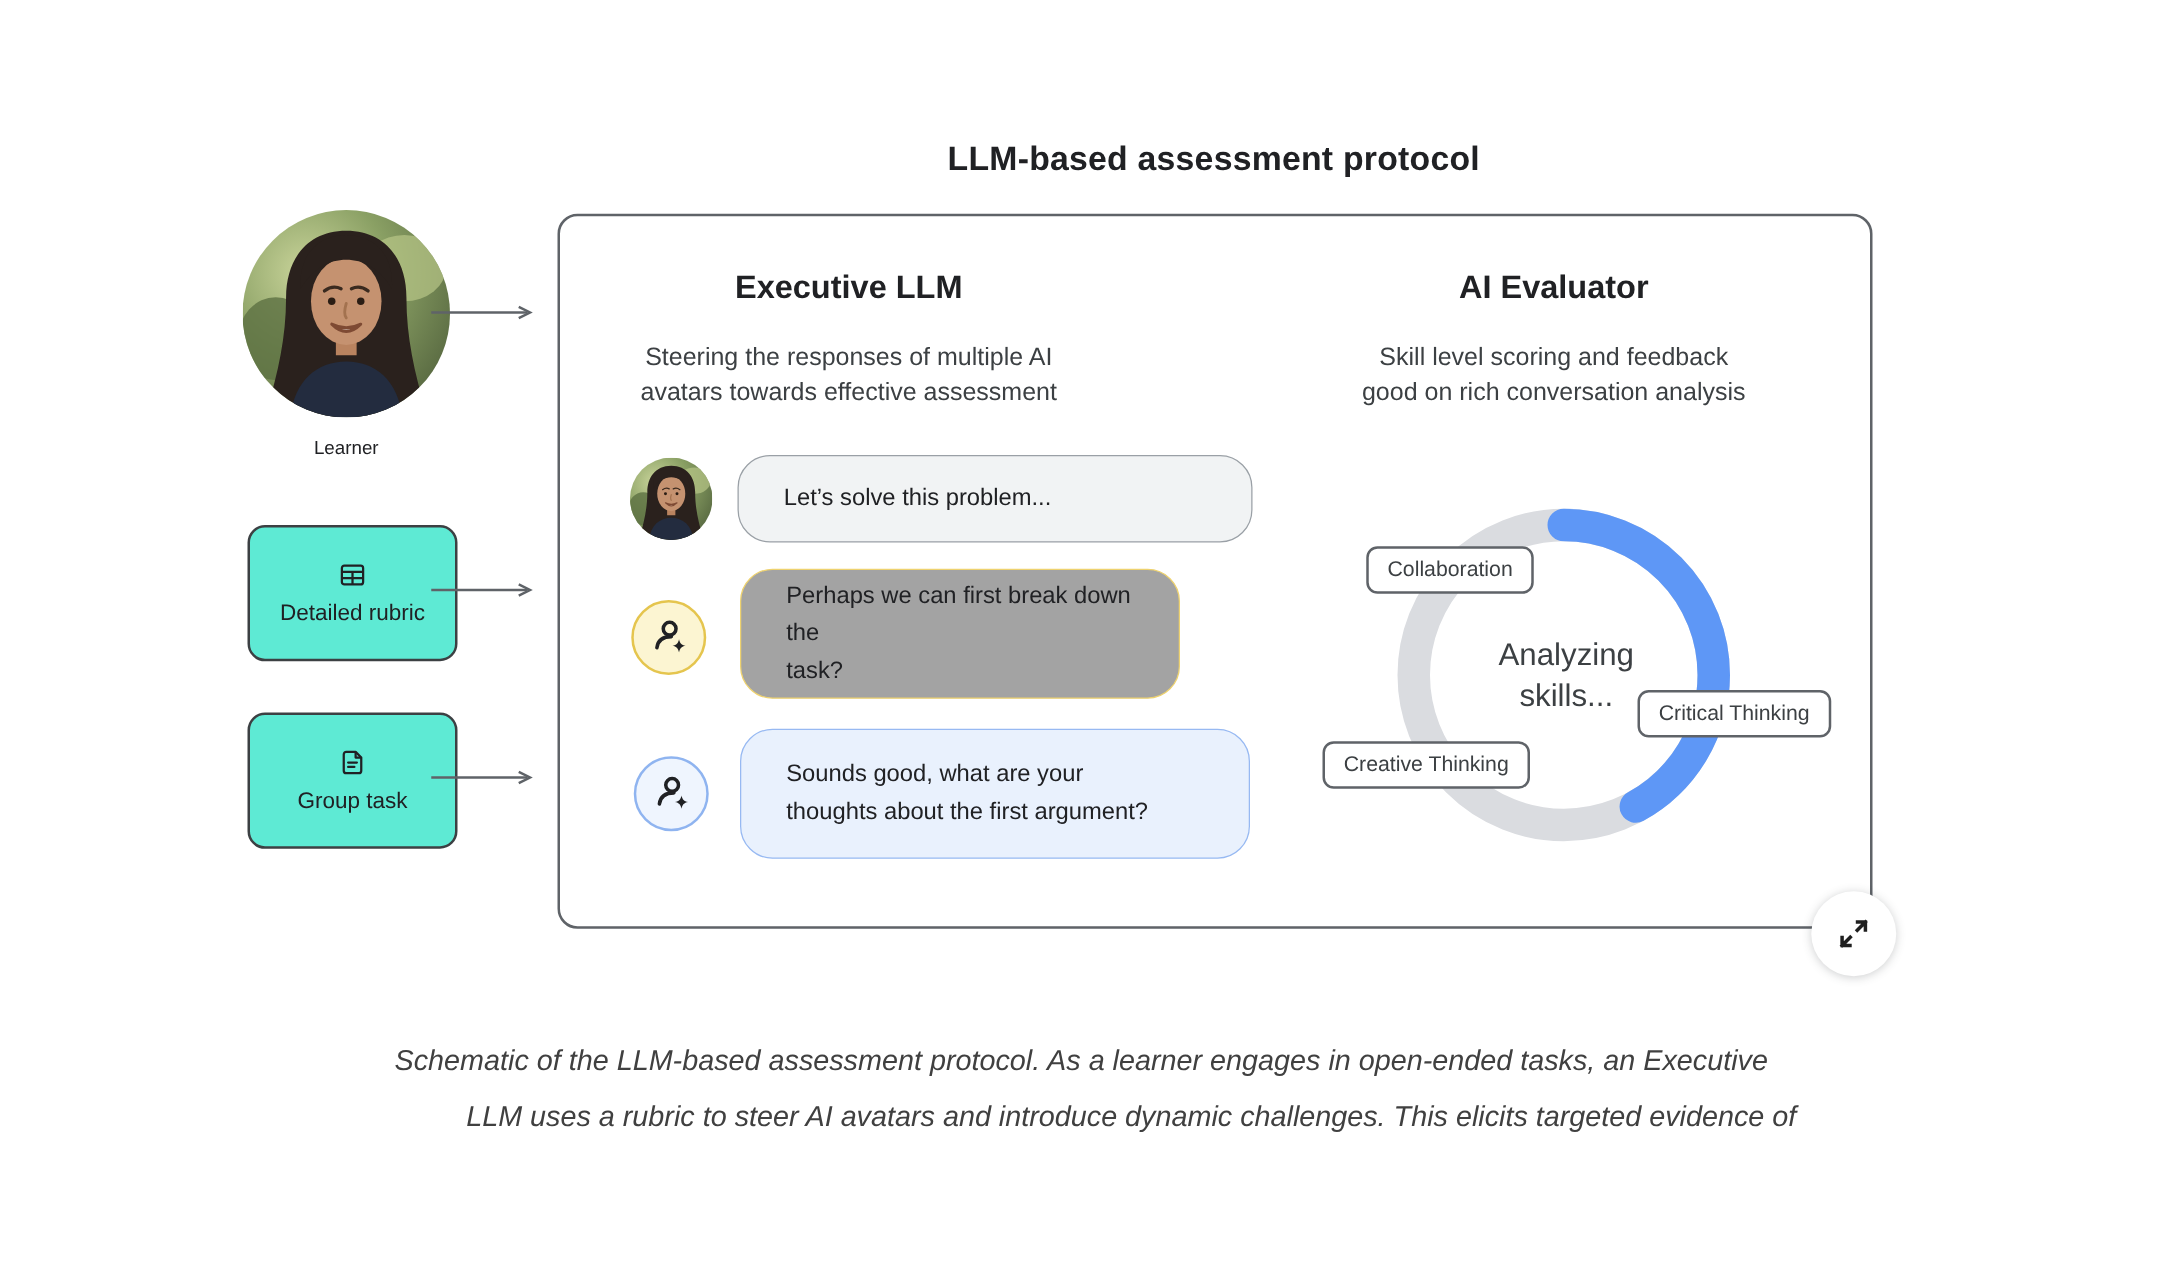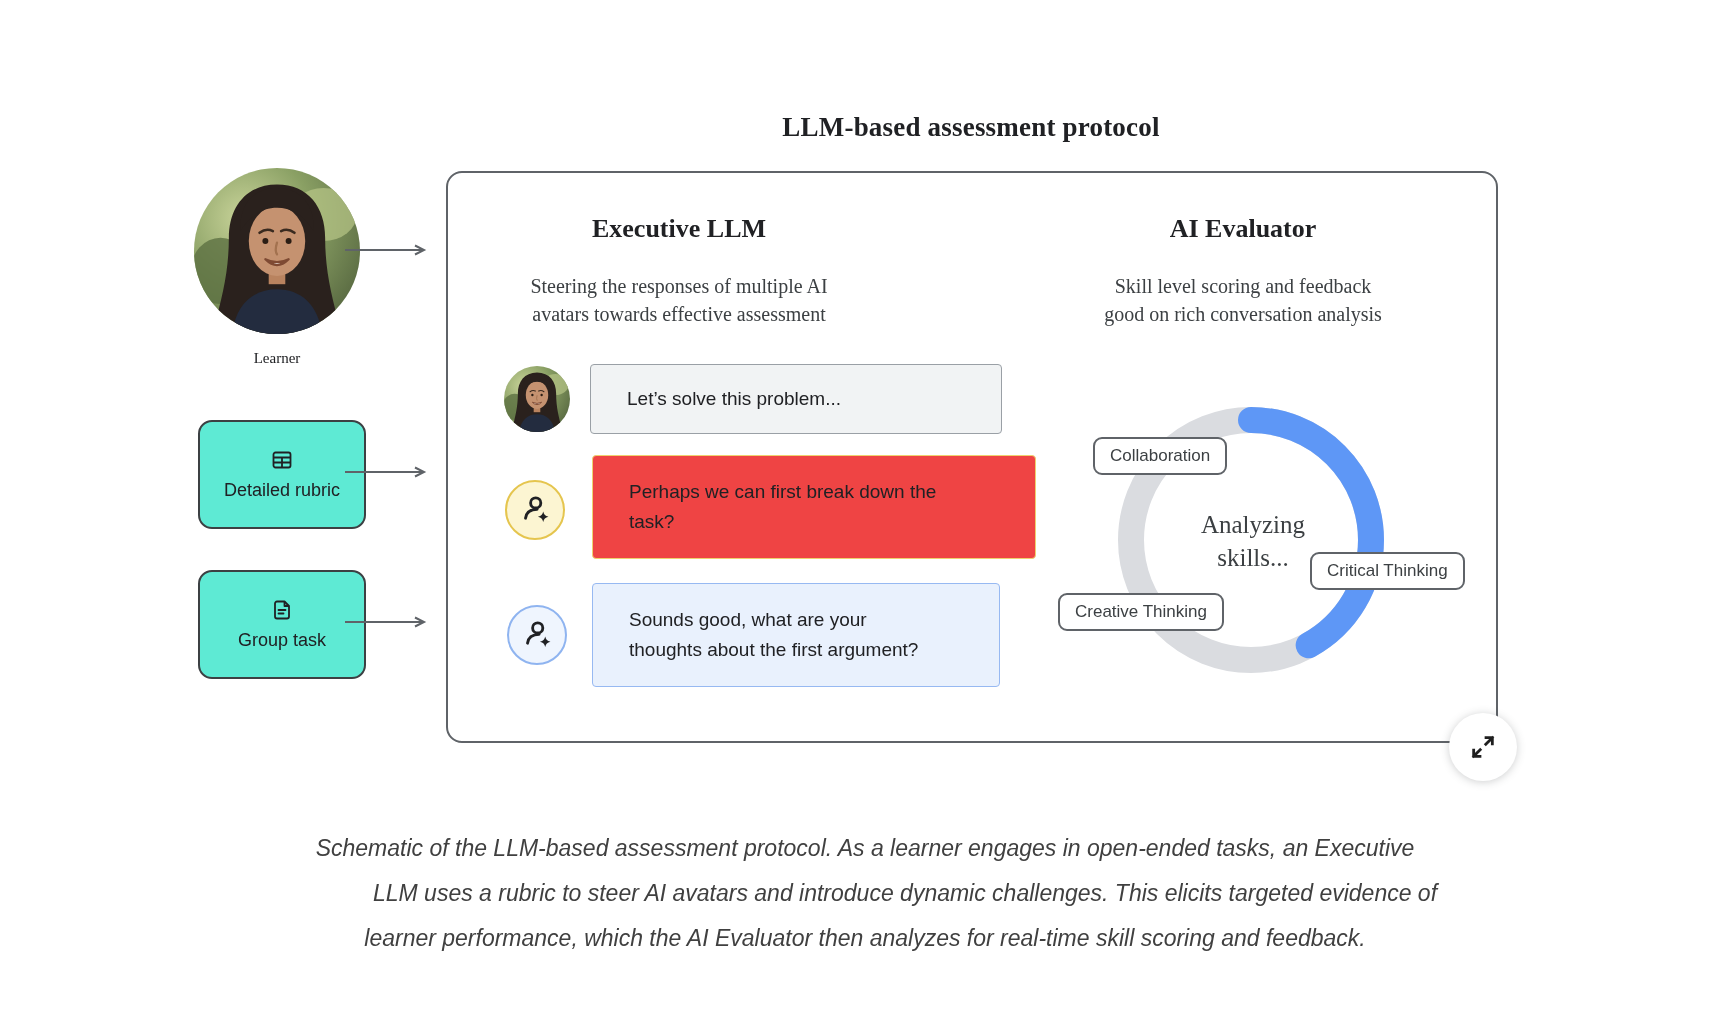--- a/index.html
+++ b/index.html
@@ -1,19 +1,19 @@
 <!DOCTYPE html>
 <html><head>
 <meta charset="utf-8">
 <style>
   html,body{margin:0;padding:0;background:#ffffff;}
   #page{position:relative;width:1730px;height:1030px;background:#ffffff;overflow:hidden;
         font-family:"Liberation Sans", sans-serif;color:#202124;}
   .abs{position:absolute;}
-  .center-x{transform:translateX(-50%);font-family:Liberation Serif, serif;}
+  .center-x{transform:translateX(-50%);}
 
   
   #diagram-title{top:112px;left:971px;font-size:27px;font-weight:700;letter-spacing:.2px;white-space:nowrap;}
   .col-heading{top:214px;font-size:26px;font-weight:700;white-space:nowrap;}
   .col-sub{font-size:20px;line-height:28px;color:#3c4043;text-align:center;white-space:nowrap;}
 
   
   #protocol-panel{left:446px;top:171px;width:1048px;height:568px;border:2px solid #5f6368;border-radius:16px;background:#fff;}
 
   
@@ -22,24 +22,24 @@
   .input-box{width:164px;height:105px;border:2px solid #3c4043;border-radius:14px;background:#5eead4;
              display:flex;flex-direction:column;align-items:center;justify-content:center;gap:8px;}
   .input-box .box-label{font-size:18px;color:#202124;}
   #rubric-box{left:198px;top:420px;}
   #task-box{left:198px;top:570px;}
   .flow-arrow{width:84px;height:12px;}
 
   
   .chat-avatar{border-radius:50%;overflow:hidden;}
   .ai-avatar{border-radius:50%;display:flex;align-items:center;justify-content:center;box-sizing:border-box;}
-  .bubble{box-sizing:border-box;border-radius:4px;display:flex;align-items:center;
+  .bubble{box-sizing:border-box;border-radius:26px;display:flex;align-items:center;
           padding:0 14px 0 36px;font-size:19px;line-height:30px;color:#202124;}
   #bubble-1{left:590px;top:364px;width:412px;height:70px;background:#f1f3f4;border:1.5px solid #9aa0a6;}
-  #bubble-2{left:592px;top:455px;width:444px;height:104px;background:#ef4444;border:1.5px solid #eed26f;}
+  #bubble-2{left:592px;top:455px;width:352px;height:104px;background:#a3a3a3;border:1.5px solid #eed26f;}
   #bubble-3{left:592px;top:583px;width:408px;height:104px;background:#e9f1fd;border:1.5px solid #97b9f2;}
   #avatar-msg-1{left:504px;top:366px;width:66px;height:66px;}
   #avatar-msg-2{left:505px;top:480px;width:60px;height:60px;background:#fcf5d2;border:2px solid #e5c54e;}
   #avatar-msg-3{left:507px;top:605px;width:60px;height:60px;background:#eff5fe;border:2px solid #8fb4f0;}
 
   
   #skill-ring{left:1101px;top:390px;z-index:1;}
   #analyzing-text{left:1253px;top:508px;z-index:2;font-size:25px;line-height:33px;color:#3c4043;text-align:center;white-space:nowrap;}
   .skill-badge{z-index:3;background:#fff;border:2px solid #5f6368;border-radius:9px;height:38px;
                display:flex;align-items:center;padding:0 15px;font-size:17px;color:#3c4043;white-space:nowrap;box-sizing:border-box;}
@@ -196,15 +196,14 @@
   <div class="abs skill-badge" id="badge-creative">Creative Thinking</div>
 
   <button class="abs" id="expand-button">
     <svg width="28" height="28" viewBox="0 0 24 24">
       <path d="M20 4 h-5.4 M20 4 v5.4 M20 4 l-5.6 5.6 M4 20 h5.4 M4 20 v-5.4 M4 20 l5.6 -5.6" fill="none" stroke="#1f1f1f" stroke-width="2.4" stroke-linecap="square"></path>
     </svg>
   </button>
 
   <div class="abs caption-line" id="caption-line-1">Schematic of the LLM-based assessment protocol. As a learner engages in open-ended tasks, an Executive</div>
   <div class="abs caption-line" id="caption-line-2">LLM uses a rubric to steer AI avatars and introduce dynamic challenges. This elicits targeted evidence of</div>
-  <div class="abs caption-line" id="caption-line-3">learner performance, which the AI Evaluator then analyzes for real-time skill scoring and feedback.</div>
 
 </div>
 
 </body></html>

